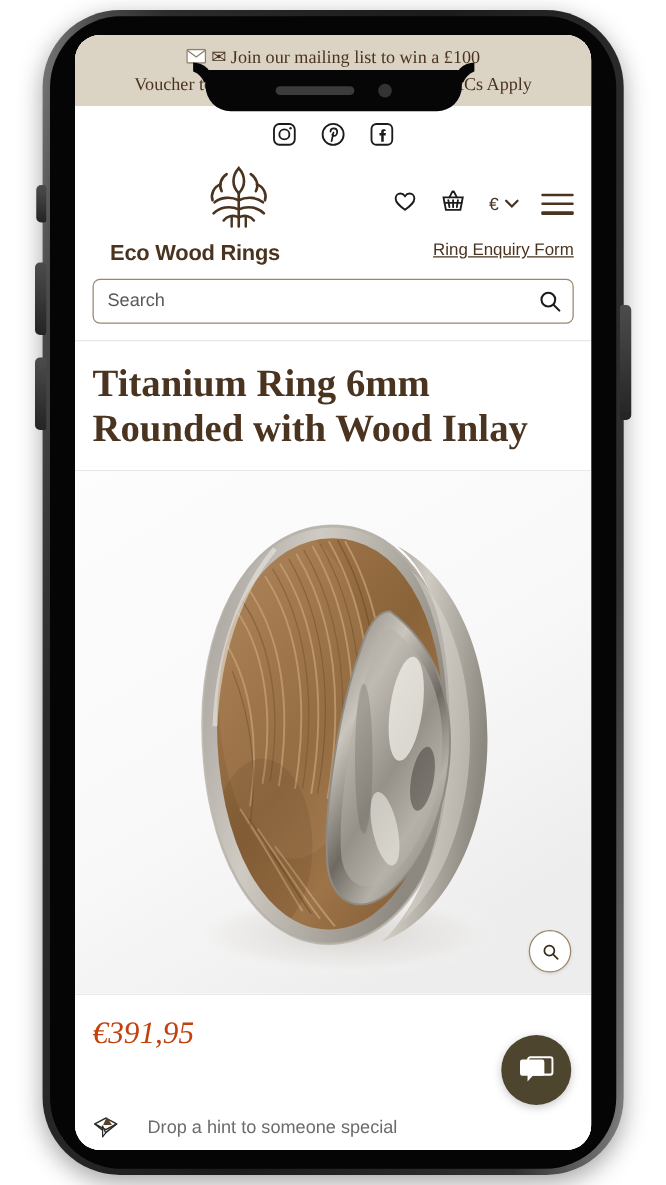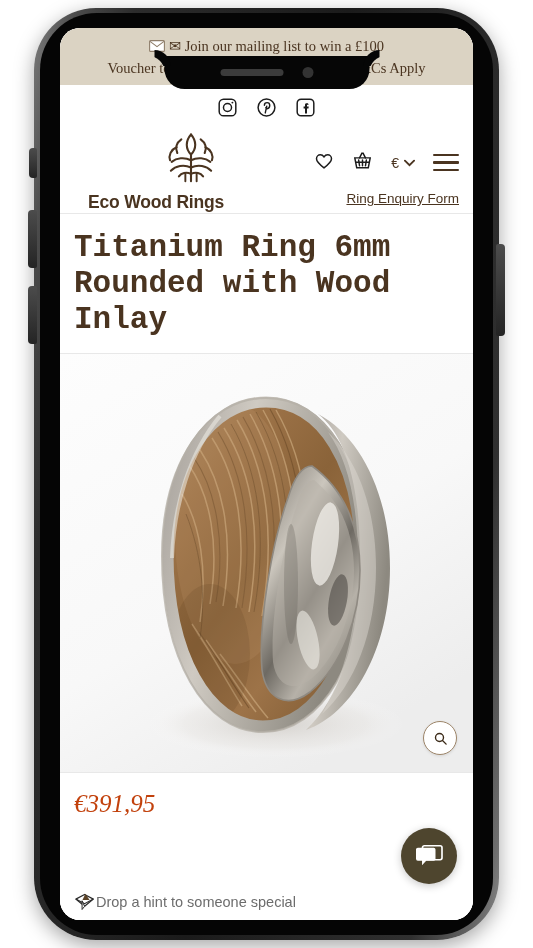--- a/index.html
+++ b/index.html
@@ -139,21 +139,21 @@
   .search-field input::placeholder { color: #585858; }
   .search-btn {
     position: absolute; right: 8px; top: 50%; transform: translateY(-50%);
     background: none; border: 0; cursor: pointer; padding: 0;
     display: flex; align-items: center;
   }
 
   .divider { height: 1px; background: #e8e8e8; }
 
   .product-title {
-    font-family: Liberation Mono, monospace;
+    font-family: Liberation Serif, serif;
     font-size: 31px; line-height: 1.16;
     color: #4a3420;
     padding: 16px 14px 15px 14px;
   }
 
   .product-media {
     position: relative;
     background: #fdfdfd;
     height: 418px;
     overflow: hidden;
@@ -172,21 +172,21 @@
   .price {
     font-family: "Liberation Serif", serif;
     font-style: italic;
     font-size: 25px;
     color: #c2410c;
   }
 
   .hint-row {
     position: absolute; left: 0; bottom: 0;
     width: 100%;
-    display: flex; align-items: center; gap: 0;
+    display: flex; align-items: center; gap: 22px;
     padding: 6px 14px 8px 14px;
     background: #fff;
   }
   .hint-text { font-size: 14.5px; color: #6c6c6c; }
 
   .chat-bubble {
     position: absolute; right: 16px; bottom: 36px;
     width: 56px; height: 56px; border-radius: 50%;
     background: #4e452e;
     display: flex; align-items: center; justify-content: center;
@@ -298,20 +298,31 @@
                 <span></span>
                 <span></span>
               </div>
             </div>
             <a class="enquiry-link" href="#">Ring Enquiry Form</a>
           </div>
 
         </div>
       </div>
 
+      <div class="search-wrap">
+        <div class="search-field">
+          <input type="text" placeholder="Search" style="">
+          <button class="search-btn">
+            <svg width="20" height="20" viewBox="0 0 24 24" fill="none" stroke="#1c1c1c" stroke-width="2" stroke-linecap="round">
+              <circle cx="10.4" cy="10.4" r="6.6"></circle>
+              <path d="M15.4 15.4 L21 21"></path>
+            </svg>
+          </button>
+        </div>
+      </div>
 
       <div class="divider"></div>
 
       <h1 class="product-title">Titanium Ring 6mm Rounded with Wood Inlay</h1>
 
       <div class="divider"></div>
 
       <div class="product-media">
         <svg class="ring-photo" viewBox="0 0 413 418" preserveAspectRatio="xMidYMid slice">
           <defs>

